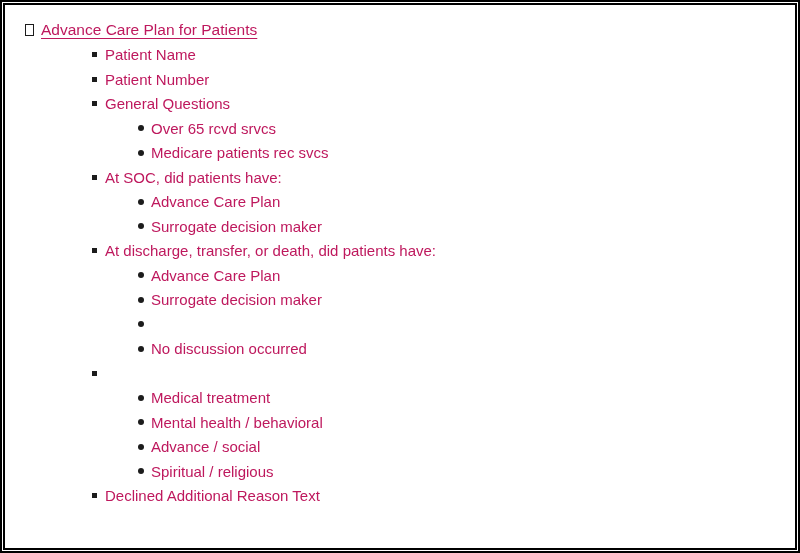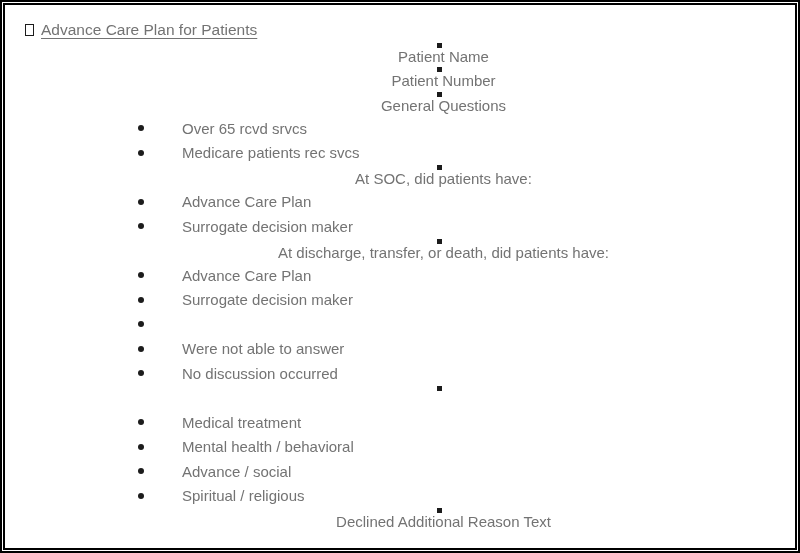--- a/index.html
+++ b/index.html
@@ -23,26 +23,26 @@
     padding-top: 13px;
     overflow: hidden;
     background: #ffffff;
   }
   .row {
     display: flex;
     align-items: center;
     height: 24.5px;
     font-family: "Liberation Sans", sans-serif;
     font-size: 15px;
-    color: #737373;
+    color: #be185d;
     white-space: nowrap;
   }
   .level-1 { padding-left: 20px; font-size: 15.5px; }
-  .level-2 { padding-left: 87px; flex-direction: column; }
-  .level-3 { padding-left: 133px; gap: 31px; }
+  .level-2 { padding-left: 87px; }
+  .level-3 { padding-left: 133px; }
   .bullet { flex: 0 0 auto; display: inline-block; }
   .b1 {
     width: 7px;
     height: 10px;
     border: 1.5px solid #1c1c1c;
     margin-right: 7px;
     margin-bottom: 1px;
   }
   .b2 {
     width: 5px;
@@ -115,24 +115,20 @@
         </div>
         <div class="row level-3">
           <span class="bullet b3"></span>
           <span class="label">Surrogate decision maker</span>
         </div>
         <div class="row level-3">
           <span class="bullet b3"></span>
         </div>
         <div class="row level-3">
           <span class="bullet b3"></span>
-          <span class="label">Were not able to answer</span>
-        </div>
-        <div class="row level-3">
-          <span class="bullet b3"></span>
           <span class="label">No discussion occurred</span>
         </div>
         <div class="row level-2">
           <span class="bullet b2"></span>
         </div>
         <div class="row level-3">
           <span class="bullet b3"></span>
           <span class="label">Medical treatment</span>
         </div>
         <div class="row level-3">

